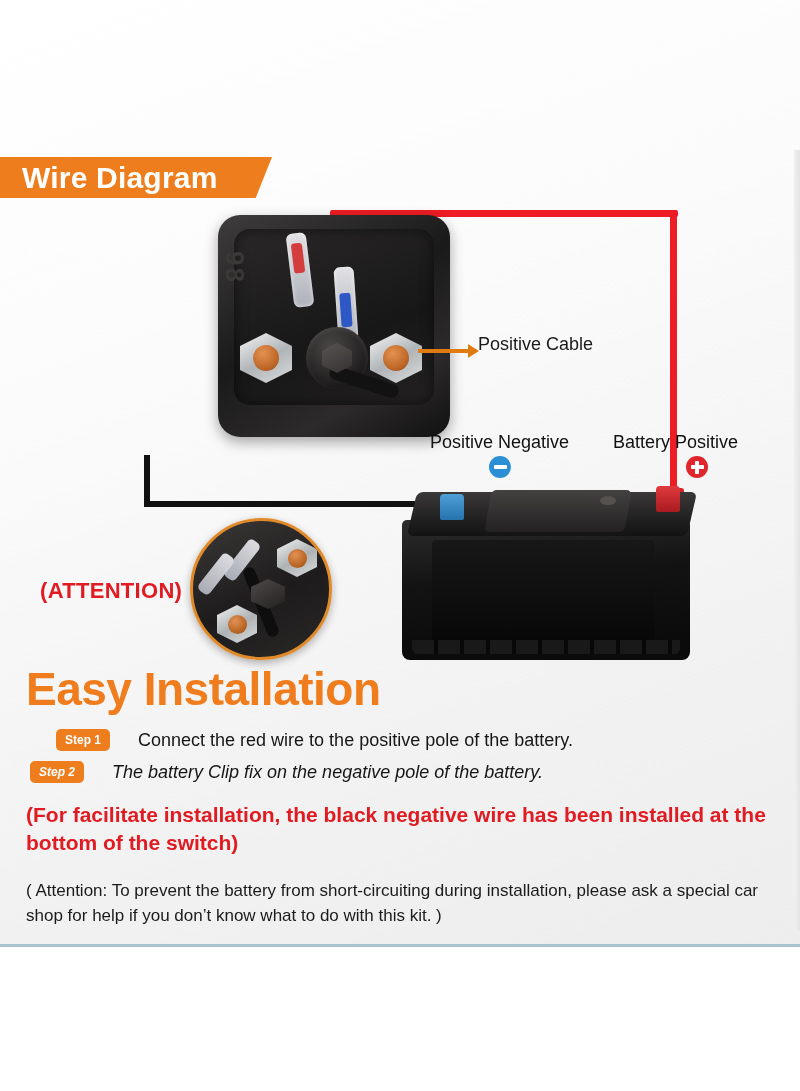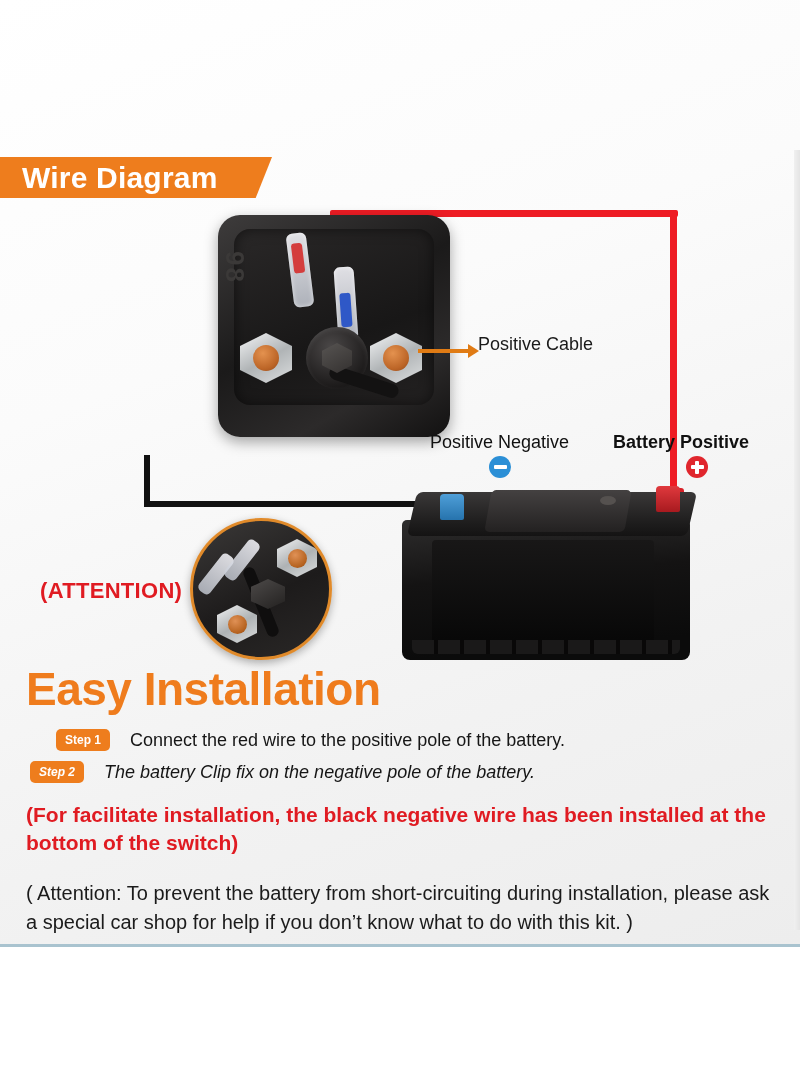--- a/index.html
+++ b/index.html
@@ -183,21 +183,21 @@
   #label-orig-cable {
     position:absolute; left:478px; top:333px; width:200px;
     font-size:18px; color:#1a1a1a; line-height:1.26;
   }
   #label-batt-neg {
     position:absolute; left:430px; top:432px;
     font-size:18px; color:#111111; white-space:nowrap;
   }
   #label-batt-pos {
     position:absolute; left:613px; top:432px;
-    font-size:18px; color:#111111; white-space:nowrap;font-weight:bold;
+    font-size:18px; color:#111111; white-space:nowrap;
   }
   .sign {
     position:absolute; width:22px; height:22px; border-radius:50%;
     display:flex; align-items:center; justify-content:center;
   }
   #sign-neg { left:489px; top:456px; background:#2b8fd6; }
   #sign-pos { left:686px; top:456px; background:#e0262d; }
   .sign-bar-h { position:absolute; width:13px; height:4px; background:#ffffff; border-radius:1px; }
   .sign-bar-v { position:absolute; width:4px; height:13px; background:#ffffff; border-radius:1px; }
   
@@ -286,29 +286,29 @@
   .step-row { position:absolute; display:flex; align-items:center; }
   #step-row-1 { left:30px; top:729px;padding-left:26px; }
   #step-row-2 { left:30px; top:761px;font-style:italic; }
   .step-badge {
     background:#ee7d1d; color:#ffffff;
     font-size:12px; font-weight:bold;
     padding:4px 9px; border-radius:5px;
     white-space:nowrap;
   }
   .step-text {
-    margin-left:20px; font-size:18px; color:#161616; white-space:nowrap;
+    margin-left:28px; font-size:18px; color:#161616; white-space:nowrap;
   }
   #notice-red {
     position:absolute; left:26px; top:801px; width:740px;
     font-size:21px; font-weight:bold; color:#e01b22; line-height:1.32;
   }
   #notice-black {
     position:absolute; left:26px; top:879px; width:748px;
-    font-size:20px; color:#1b1b1b; line-height:1.45;
+    font-size:17px; color:#1b1b1b; line-height:1.45;
   }
 </style>
 </head>
 <body>
 
 <div id="page">
   <div id="content">
 
     <div class="frame-edge"></div>
 

